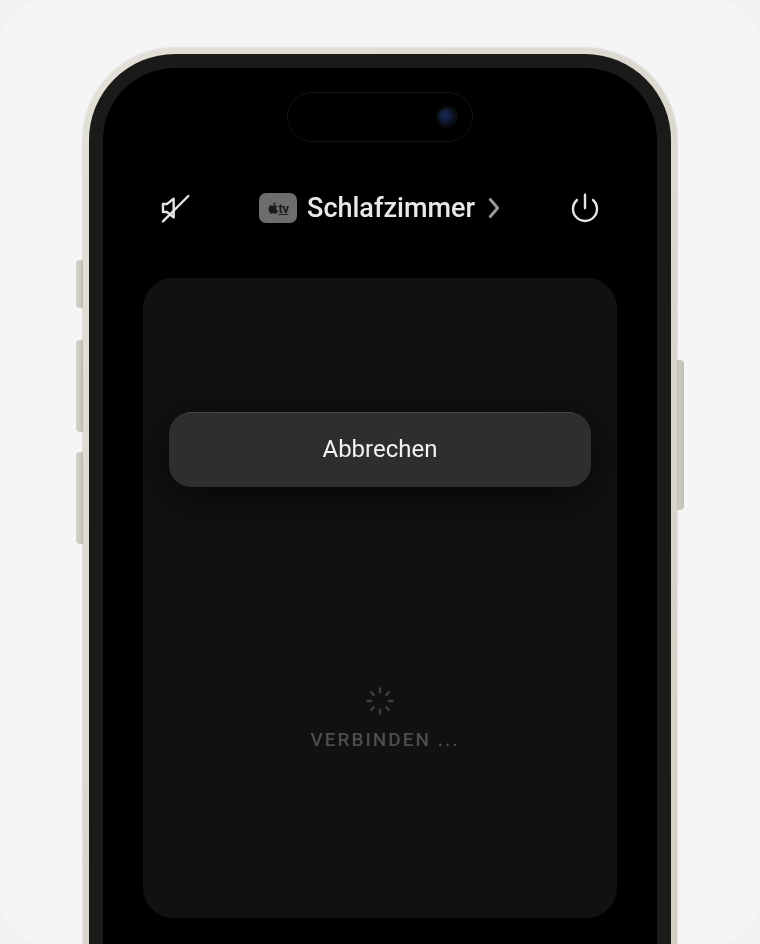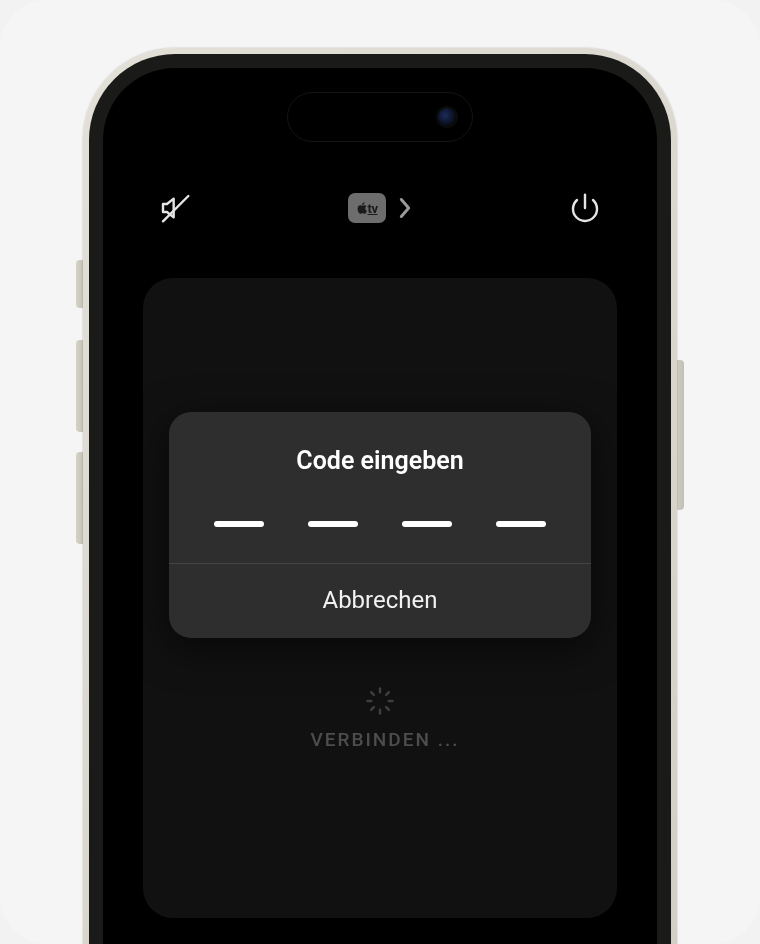--- a/index.html
+++ b/index.html
@@ -231,20 +231,21 @@
             </svg>
           </div>
 
           <div class="device-picker">
             <span class="atv-badge">
               <svg width="10" height="12" viewBox="0 0 14 17" fill="#1b1b1b">
                 <path d="M11.6 9.1c0-2 1.6-2.9 1.7-3-0.9-1.4-2.4-1.6-2.9-1.6-1.2-0.1-2.4 0.7-3 0.7-0.6 0-1.6-0.7-2.6-0.7C3.4 4.5 2.1 5.3 1.4 6.6c-1.4 2.5-0.4 6.2 1 8.2 0.7 1 1.5 2.1 2.6 2 1-0.1 1.4-0.7 2.7-0.7 1.2 0 1.6 0.7 2.7 0.6 1.1 0 1.8-1 2.5-2 0.8-1.1 1.1-2.2 1.1-2.3C14 12.4 11.6 11.5 11.6 9.1zM9.6 3.2c0.6-0.7 1-1.7 0.9-2.7C9.6 0.5 8.6 1.1 8 1.8 7.4 2.4 7 3.4 7.1 4.4 8.1 4.5 9 3.9 9.6 3.2z"></path>
               </svg>
               <span style="margin-left:1px;text-decoration:underline;">tv</span>
             </span>
+            <span>Schlafzimmer</span>
             <span class="chevron">
               <svg width="14" height="22" viewBox="0 0 10 18" fill="none" stroke="#9a9a9a" stroke-width="2.4" stroke-linecap="round" stroke-linejoin="round">
                 <polyline points="2,2 8,9 2,16"></polyline>
               </svg>
             </span>
           </div>
 
           <div class="icon-btn">
             <svg width="32" height="32" viewBox="0 0 24 24" fill="none" stroke="#e4e4e4" stroke-width="1.8" stroke-linecap="round">
               <path d="M18 6a9 9 0 1 1-12 0"></path>
@@ -265,29 +266,20 @@
               <rect x="11" y="1" width="2" height="5" rx="1" transform="rotate(180 12 12)"></rect>
               <rect x="11" y="1" width="2" height="5" rx="1" transform="rotate(225 12 12)"></rect>
               <rect x="11" y="1" width="2" height="5" rx="1" transform="rotate(270 12 12)"></rect>
               <rect x="11" y="1" width="2" height="5" rx="1" transform="rotate(315 12 12)"></rect>
             </g>
           </svg>
         </div>
         <div class="connecting">VERBINDEN ...</div>
 
         <div class="dialog">
-          <div class="dialog-top">
-            <div class="dialog-title">Code eingeben</div>
-            <div class="code-row">
-              <div class="code-slot"></div>
-              <div class="code-slot"></div>
-              <div class="code-slot"></div>
-              <div class="code-slot"></div>
-            </div>
-          </div>
           <div class="dialog-sep"></div>
           <div class="dialog-cancel">Abbrechen</div>
         </div>
 
       </div>
     </div>
   </div>
 </div>
 
 </body></html>

